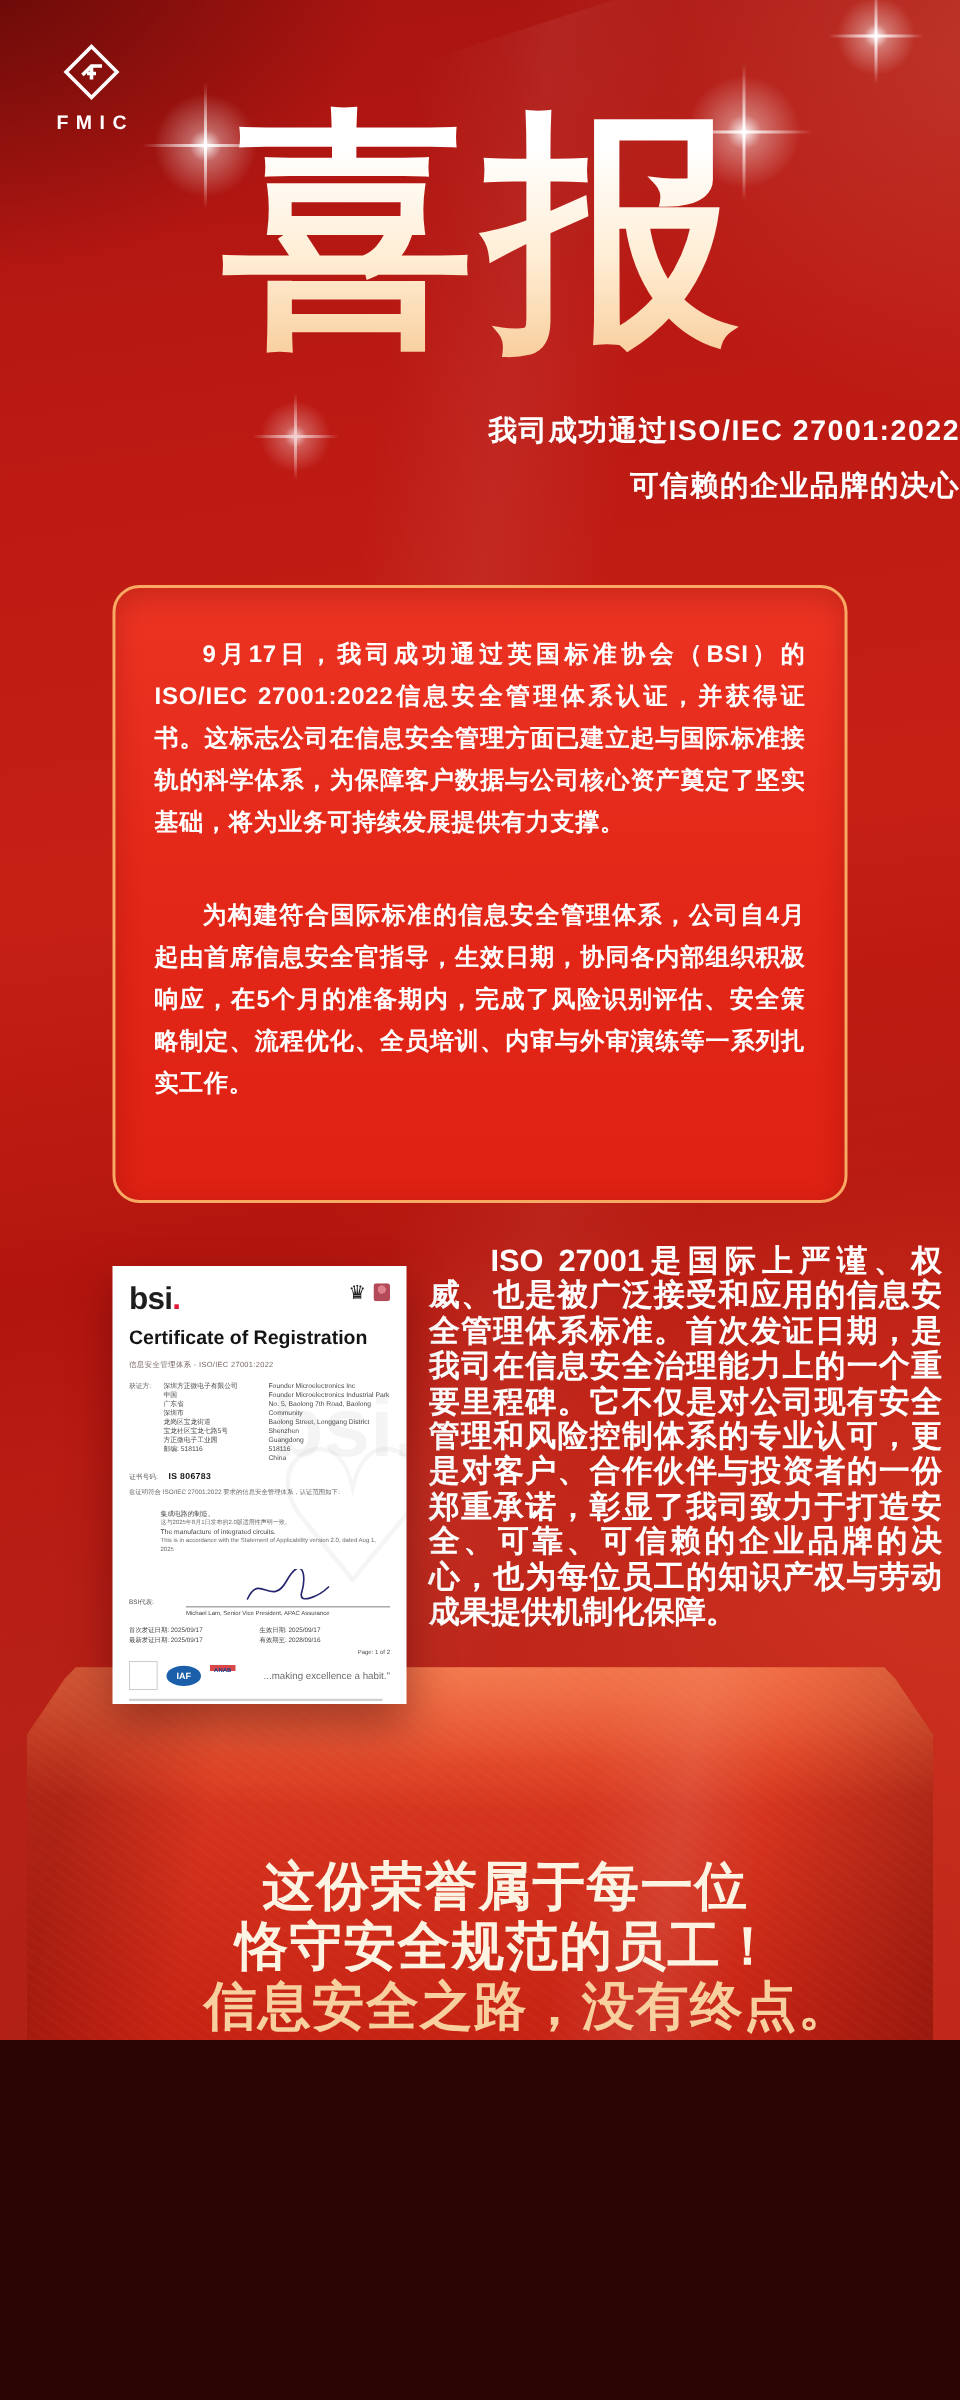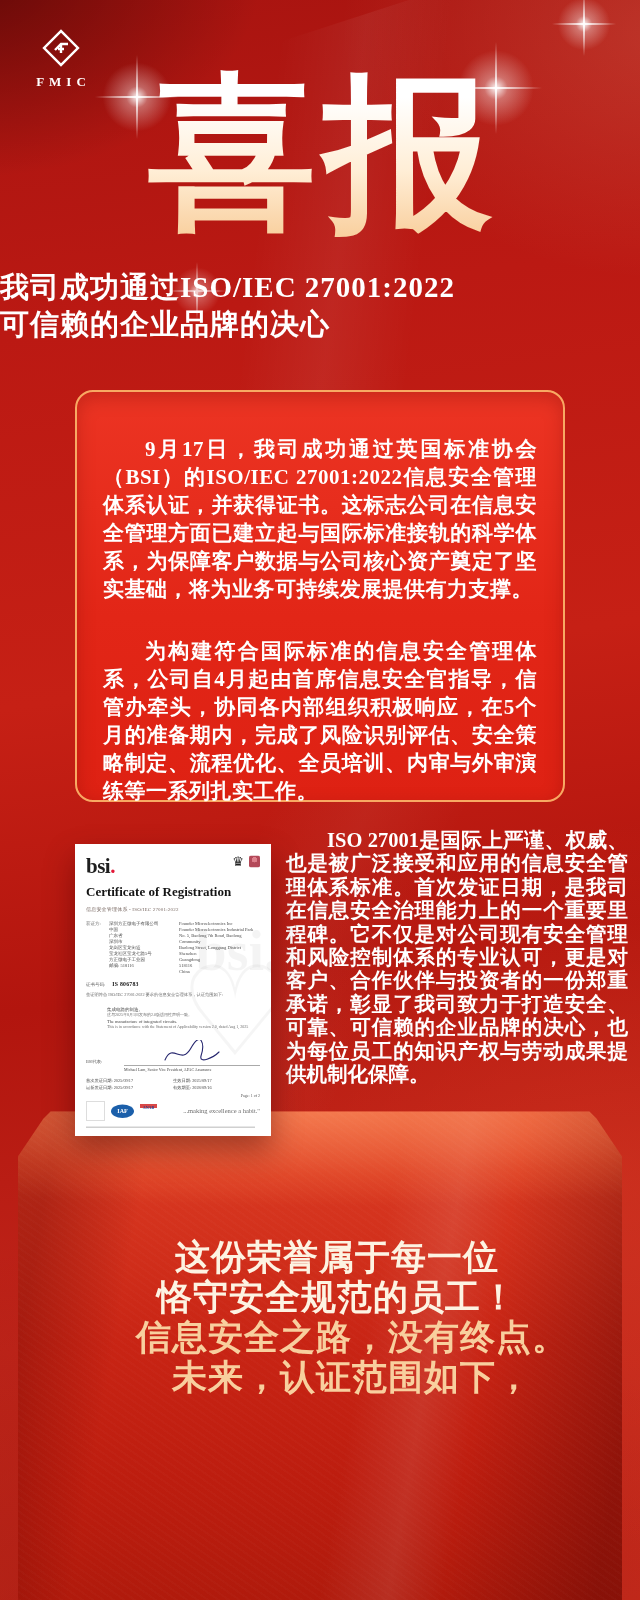--- a/index.html
+++ b/index.html
@@ -1,18 +1,18 @@
 <!DOCTYPE html>
 <html><head>
 <meta charset="utf-8">
 <style>
   html,body{margin:0;padding:0;background:#2a0503;}
   .poster{
-    position:relative;width:640px;height:1600px;margin:0 auto;overflow:hidden;
-    font-family:Liberation Serif, serif;
+    position:relative;width:640px;height:1360px;margin:0 auto;overflow:hidden;
+    font-family:Liberation Sans, sans-serif;
     background:
       radial-gradient(420px 300px at -5% -2%, rgba(40,0,0,.55), transparent 70%),
       radial-gradient(500px 380px at 104% 2%, rgba(255,190,150,.18), transparent 65%),
       radial-gradient(700px 520px at 96% 74%, rgba(255,96,54,.22), transparent 70%),
       radial-gradient(800px 600px at 30% 104%, rgba(120,8,4,.35), transparent 75%),
       linear-gradient(172deg,#a81410 0%,#bb1913 20%,#c62015 42%,#b2150e 60%,#c0251a 80%,#c62b1c 100%);
   }
   .bg-streak{position:absolute;pointer-events:none;}
   .streak1{left:-120px;top:40px;width:900px;height:560px;transform:rotate(-18deg);
     background:linear-gradient(115deg,transparent 42%,rgba(255,255,255,.06) 50%,transparent 58%);}
@@ -31,28 +31,28 @@
   
   .brand{position:absolute;left:26px;top:28px;width:70px;text-align:center;color:#fff;}
   .brand svg{display:block;margin:0 auto;}
   .brand-text{margin-top:6px;font-size:13px;font-weight:700;letter-spacing:5px;text-indent:5px;color:#fff;}
   
   .title{position:absolute;left:0;top:52px;width:640px;margin:0;text-align:center;
     font-size:168px;line-height:1.22;font-weight:900;letter-spacing:8px;text-indent:8px;
     background:linear-gradient(180deg,#ffffff 22%,#ffeed6 58%,#f7c68d 100%);
     -webkit-background-clip:text;background-clip:text;color:transparent;}
   
-  .subtitle{position:absolute;left:0;top:269px;width:640px;text-align:left;color:#ffffff;
-    font-size:29px;font-weight:800;line-height:37px;letter-spacing:1px;}
+  .subtitle{position:absolute;left:0;top:269px;width:640px;text-align:right;color:#ffffff;
+    font-size:19px;font-weight:800;line-height:37px;letter-spacing:1px;}
   
   .announce-box{position:absolute;left:75px;top:390px;width:490px;height:412px;box-sizing:border-box;
     padding:27px 26px 0 26px;border:2px solid #f8a963;border-radius:18px;
     background:linear-gradient(180deg,#ec3423 0%,#e22617 55%,#de2113 100%);
     box-shadow:0 6px 18px rgba(90,5,0,.25) inset;}
-  .announce-box p{margin:16px 0 34px 0;color:#fff;font-size:21px;font-weight:700;line-height:28px;
+  .announce-box p{margin:4px 0 34px 0;color:#fff;font-size:16px;font-weight:700;line-height:28px;
     text-align:justify;text-indent:2em;letter-spacing:.5px;}
   
   .certificate{position:absolute;left:75px;top:844px;width:196px;height:292px;background:#ffffff;
     box-shadow:0 14px 28px rgba(70,0,0,.45);z-index:5;overflow:hidden;}
   .cert-inner{width:392px;height:584px;transform:scale(.5);transform-origin:0 0;box-sizing:border-box;
     padding:22px 22px 0 22px;position:relative;color:#333;}
   .wm-text{position:absolute;right:-14px;top:150px;font-size:112px;font-weight:800;color:rgba(0,0,0,.045);pointer-events:none;}
   .wm-heart{position:absolute;right:-40px;top:212px;font-size:250px;color:rgba(0,0,0,.04);pointer-events:none;line-height:1;}
   .cert-head{display:flex;justify-content:space-between;align-items:flex-start;}
   .cert-brand{font-size:42px;font-weight:800;letter-spacing:-1px;color:#1e1e1e;line-height:1;}
@@ -134,21 +134,21 @@
 
   <h1 class="title">喜报</h1>
 
   <div class="subtitle">
     <div>我司成功通过ISO/IEC 27001:2022</div>
     <div>可信赖的企业品牌的决心</div>
   </div>
 
   <section class="announce-box">
     <p>9月17日，我司成功通过英国标准协会（BSI）的ISO/IEC 27001:2022信息安全管理体系认证，并获得证书。这标志公司在信息安全管理方面已建立起与国际标准接轨的科学体系，为保障客户数据与公司核心资产奠定了坚实基础，将为业务可持续发展提供有力支撑。</p>
-    <p>为构建符合国际标准的信息安全管理体系，公司自4月起由首席信息安全官指导，信管办牵头，协同各内部组织积极响应，在5个月的准备期内，完成了风险识别评估、安全策略制定、流程优化、全员培训、内审与外审演练等一系列扎实工作。</p>
+    <p>为构建符合国际标准的信息安全管理体系，公司自4月起由首席信息安全官指导，生效日期，协同各内部组织积极响应，在5个月的准备期内，完成了风险识别评估、安全策略制定、流程优化、全员培训、内审与外审演练等一系列扎实工作。</p>
   </section>
 
   <div class="certificate">
     <div class="cert-inner">
       <div class="wm-text">bsi.</div>
       <div class="wm-heart">♡</div>
 
       <div class="cert-head">
         <div class="cert-brand"><span>bsi</span><span class="dot">.</span></div>
         <div class="cert-emblems">

